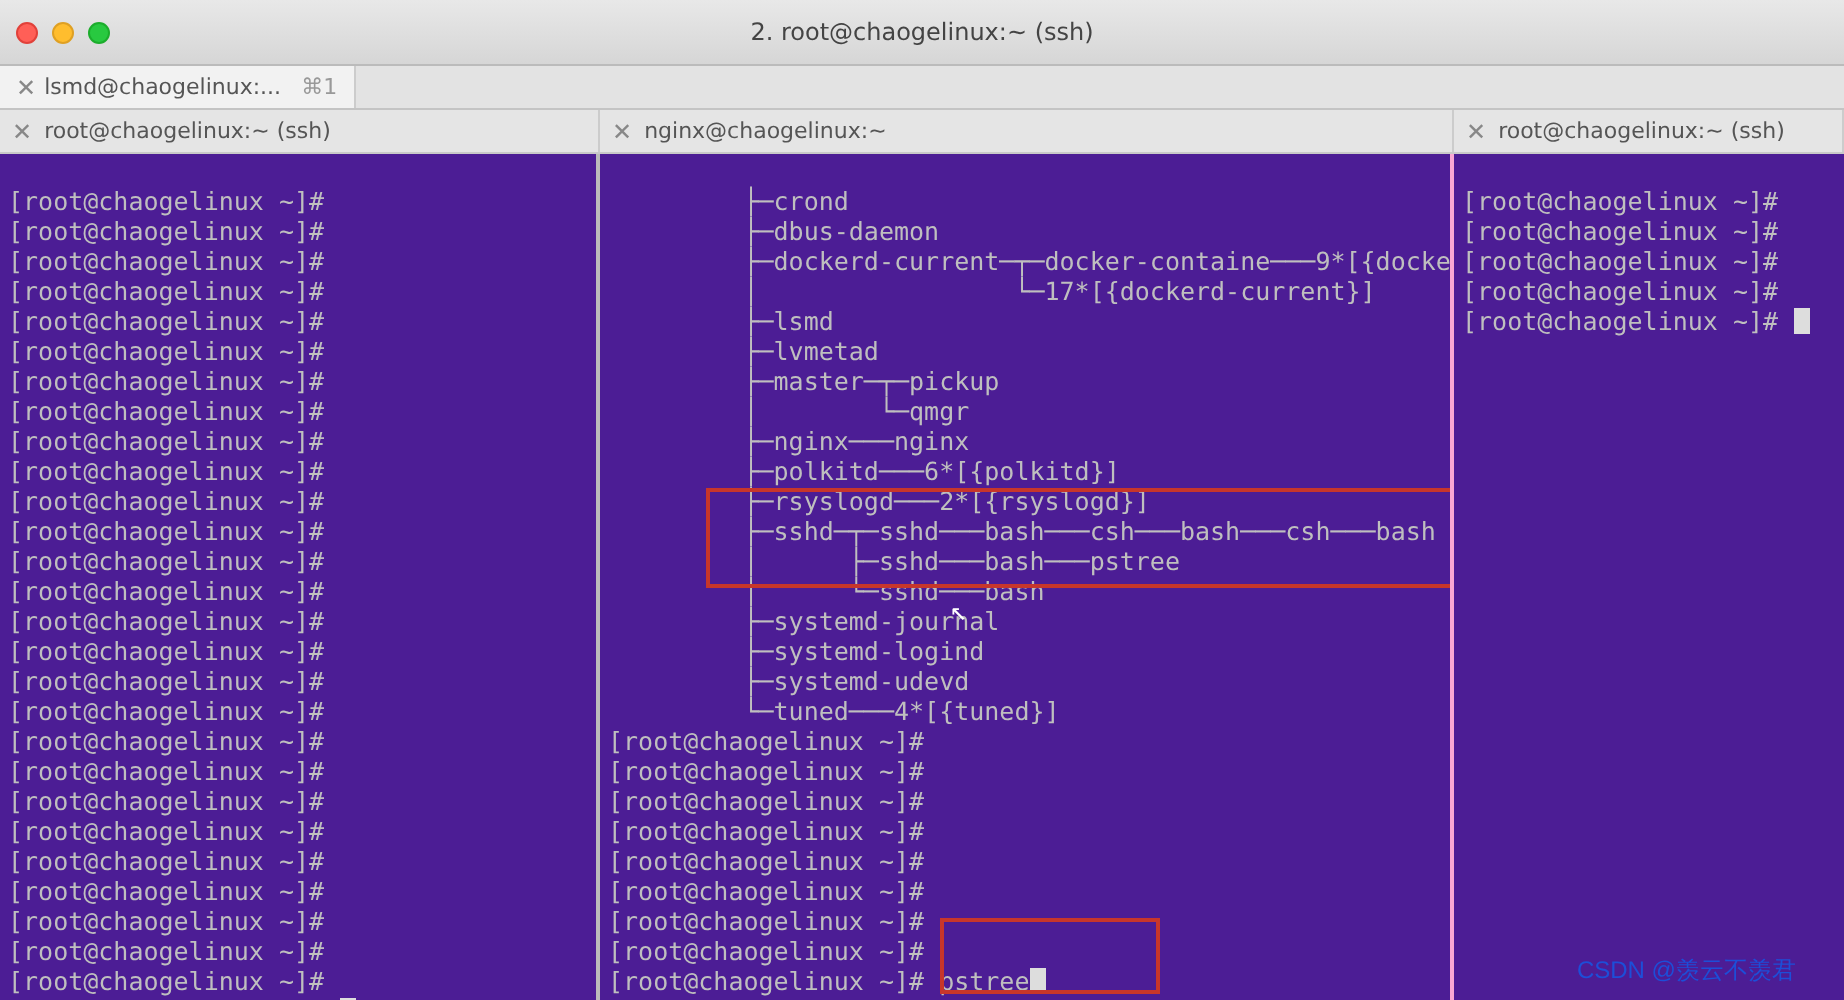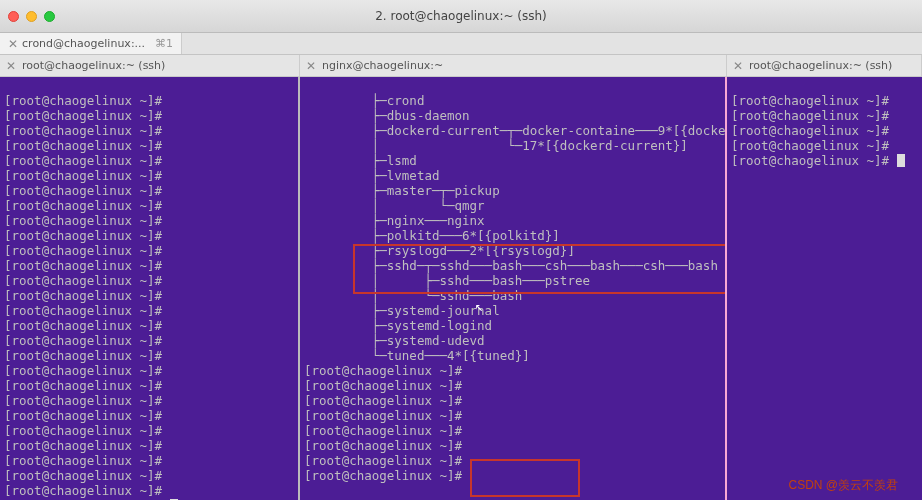--- a/index.html
+++ b/index.html
@@ -39,38 +39,38 @@
 
 
 .box { position: absolute; border: 2px solid #c7362b; pointer-events: none; }
 .box1 { left: 53px; top: 167px; width: 383px; height: 50px; }
 .box2 { left: 170px; top: 382px; width: 110px; height: 38px; }
 
 
 .mouse-cursor { position: absolute; left: 175px; top: 222px; font-size: 14px; color: #fff; pointer-events: none; }
 
 
-.wm { position: absolute; right: 24px; bottom: 6px; font-size: 12px; color: #c2410c; font-family: sans-serif; }
+.wm { position: absolute; right: 24px; bottom: 6px; font-size: 12px; color: #1d4ed8; font-family: sans-serif; }
 </style>
 </head>
 <body>
 
 <div class="title-bar">
   <div class="traffic-lights">
     <div class="light red"></div>
     <div class="light yellow"></div>
     <div class="light green"></div>
   </div>
   <div class="window-title">2. root@chaogelinux:~ (ssh)</div>
 </div>
 
 <div class="tab-strip">
   <div class="tab active">
     <span class="close">✕</span>
-    <span>crond@chaogelinux:...</span>
+    <span>lsmd@chaogelinux:...</span>
     <span style="margin-left:6px;color:#999;">⌘1</span>
   </div>
 </div>
 
 <div class="pane-headers">
   <div class="pane-header ph1">
     <span class="close">✕</span>
     <span>root@chaogelinux:~ (ssh)</span>
   </div>
   <div class="pane-header ph2">
@@ -136,20 +136,21 @@
          ├─systemd-udevd
          └─tuned───4*[{tuned}]</pre>
     <pre>[root@chaogelinux ~]#
 [root@chaogelinux ~]#
 [root@chaogelinux ~]#
 [root@chaogelinux ~]#
 [root@chaogelinux ~]#
 [root@chaogelinux ~]#
 [root@chaogelinux ~]#
 [root@chaogelinux ~]#</pre>
+    <pre id="t2-last">[root@chaogelinux ~]# pstree<span class="cursor"></span></pre>
     <div class="box box1"></div>
     <div class="box box2"></div>
     <div class="mouse-cursor">↖</div>
   </div>
 
   <div class="term t3">
     <pre id="t3-body">[root@chaogelinux ~]#
 [root@chaogelinux ~]#
 [root@chaogelinux ~]#
 [root@chaogelinux ~]#

